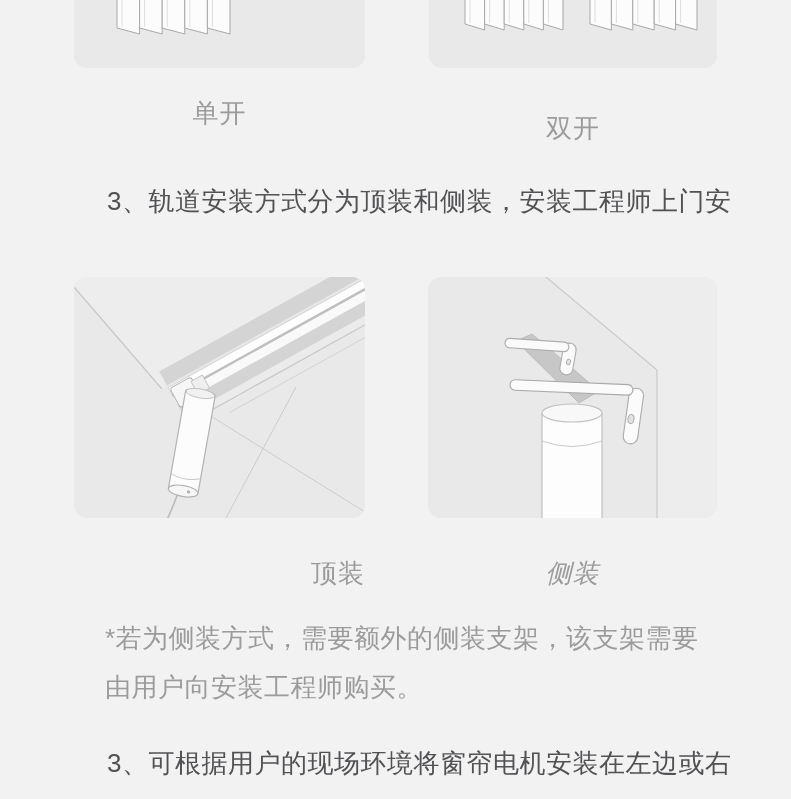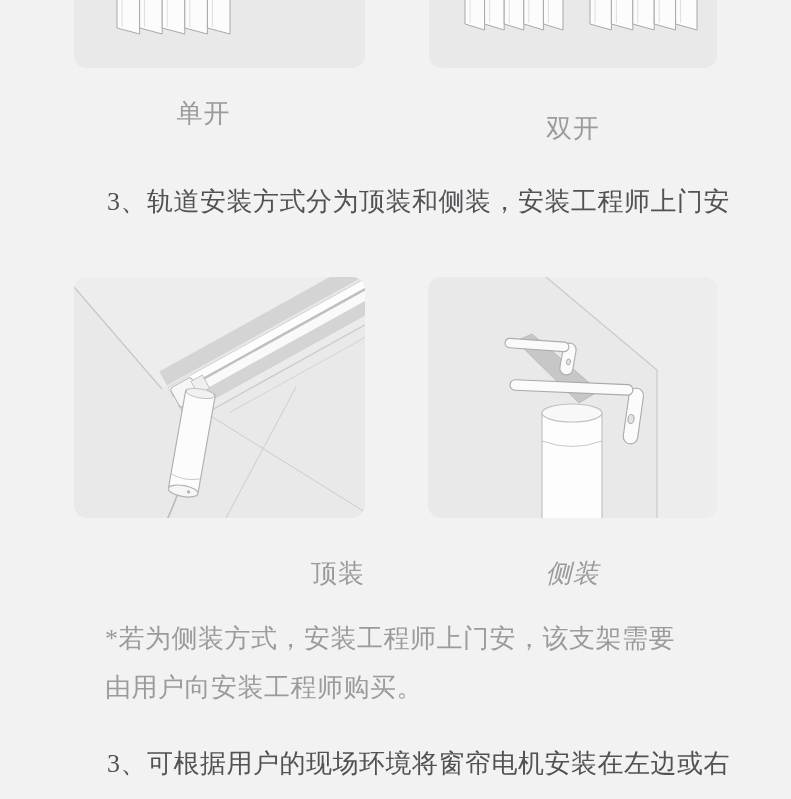--- a/index.html
+++ b/index.html
@@ -25,21 +25,21 @@
   }
   .para{
     position:absolute;
     font-size:26px;
     line-height:49px;
     color:#525255;
     letter-spacing:0.5px;
     white-space:nowrap;
   }
   .para.muted{color:#9b9b9b;}
-  .para .pline{display:block;font-family:Liberation Serif, serif;}
+  .para .pline{display:block;}
   svg{display:block;}
 </style>
 </head>
 <body>
 
 <div class="abs card" style="left:74px;top:-36px;width:291px;height:104px;">
   <svg viewBox="0 0 291 104" width="291" height="104">
     <g stroke="#a8a8a9" stroke-width="1" fill="#fcfcfd">
       <polygon points="43,-2 65.6,-2 65.6,70 43,64"></polygon>
       <polygon points="65.6,-2 88.2,-2 88.2,70 65.6,64"></polygon>
@@ -81,21 +81,21 @@
       <line x1="119.4" y1="0" x2="119.4" y2="59"></line>
       <line x1="166" y1="0" x2="166" y2="59"></line>
         <line x1="187.4" y1="0" x2="187.4" y2="59"></line>
       <line x1="208.8" y1="0" x2="208.8" y2="59"></line>
         <line x1="230.2" y1="0" x2="230.2" y2="59"></line>
       <line x1="251.6" y1="0" x2="251.6" y2="59"></line>
     </g>
   </svg>
 </div>
 
-<div class="caption" style="left:58px;top:96px;width:291px;">单开</div>
+<div class="caption" style="left:74px;top:96px;width:291px;">单开</div>
 <div class="caption" style="left:429px;top:96px;width:288px;margin-top:15px;">双开</div>
 
 <div class="para" style="left:107px;top:177px;">
   <span class="pline">3、轨道安装方式分为顶装和侧装，安装工程师上门安</span>
 </div>
 
 <div class="abs card" style="left:74px;top:277px;width:291px;height:241px;">
   <svg viewBox="0 0 291 241" width="291" height="241">
 
     <polygon points="0,0 0,10 88,112 316,-33" fill="#ededee"></polygon>
@@ -166,20 +166,20 @@
       </g>
       <ellipse cx="203" cy="142" rx="3" ry="4.6" fill="#e2e2e3" stroke="#9f9fa0" stroke-width="0.9" transform="rotate(8 203 142)"></ellipse>
     </g>
   </svg>
 </div>
 
 <div class="caption" style="left:74px;top:556px;width:291px;text-align:right;">顶装</div>
 <div class="caption" style="left:428px;top:556px;width:289px;font-style:italic;">侧装</div>
 
 <div class="para muted" style="left:105px;top:614px;">
-  <span class="pline">*若为侧装方式，安装工程师上门安，该支架需要</span>
+  <span class="pline">*若为侧装方式，需要额外的侧装支架，该支架需要</span>
   <span class="pline">由用户向安装工程师购买。</span>
 </div>
 
 <div class="para" style="left:107px;top:739px;">
   <span class="pline">3、可根据用户的现场环境将窗帘电机安装在左边或右</span>
   <span class="pline">边，安装前请与安装工程师确认电机的安装位置。</span>
 </div>
 
 </body></html>

